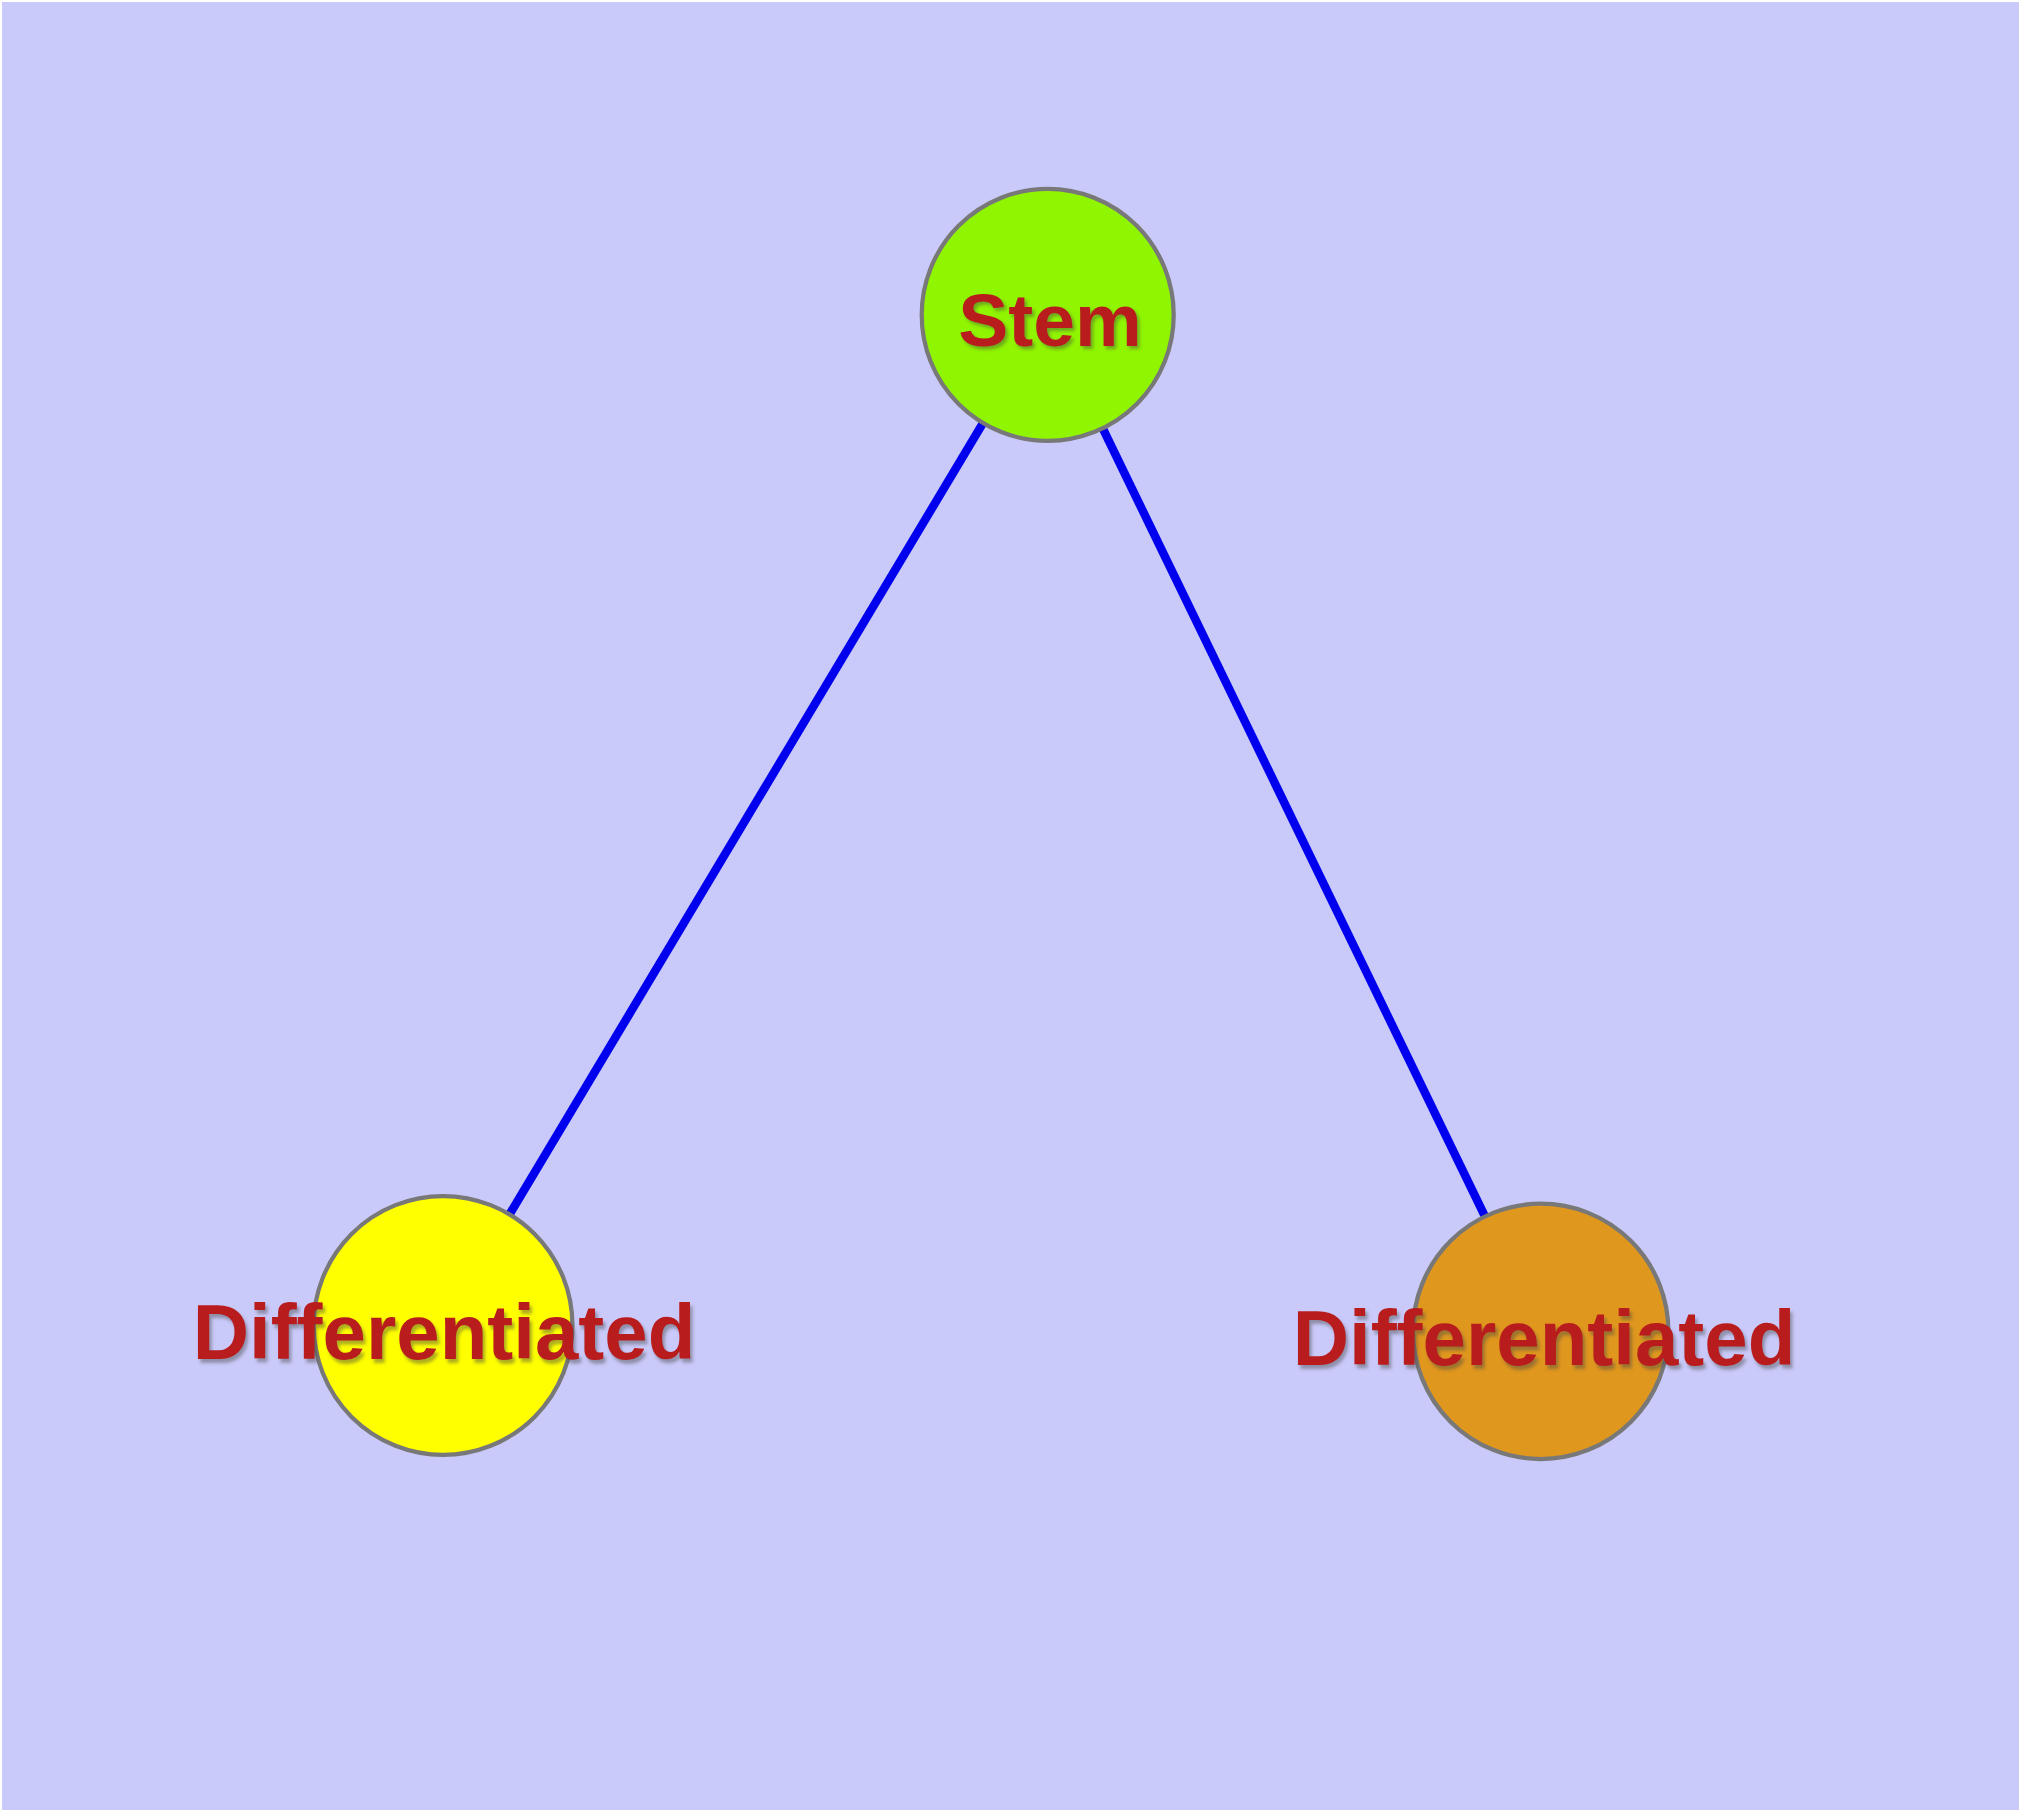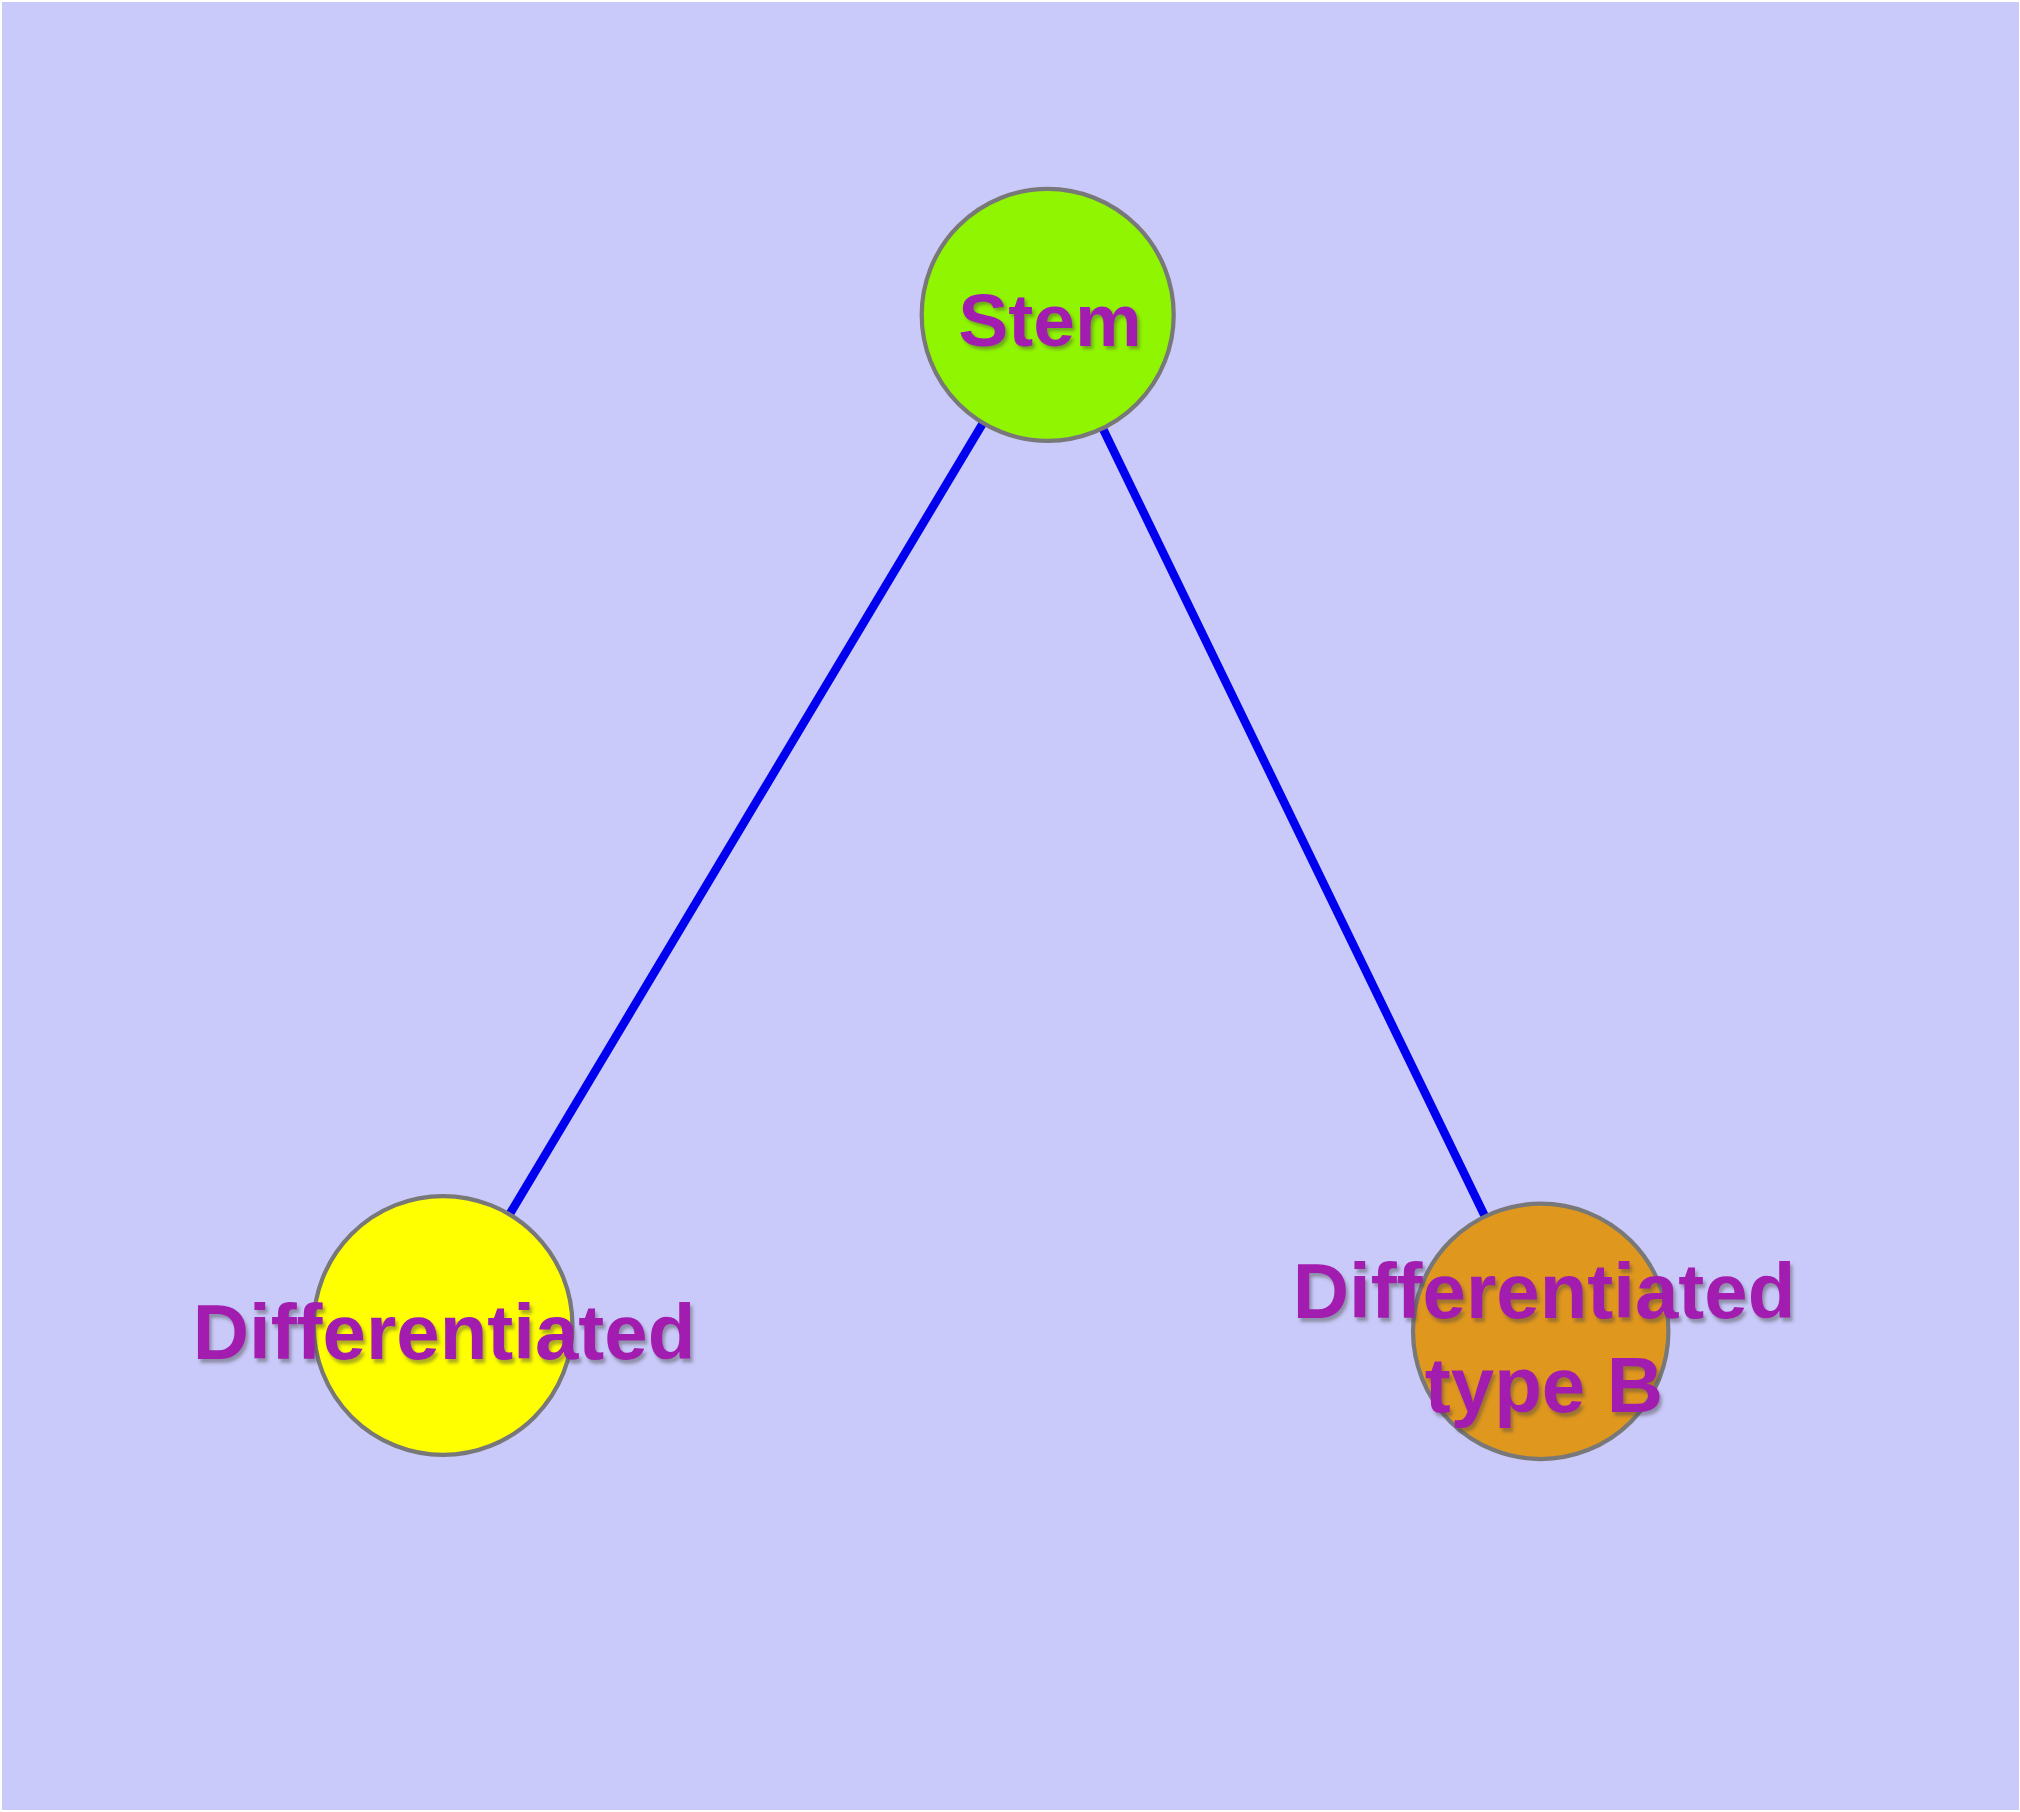--- a/index.html
+++ b/index.html
@@ -32,21 +32,21 @@
   .node-circle {
     stroke: #787878;
     stroke-width: 5;
   }
   .node-label {
     position: absolute;
     transform: translate(-50%, -50%);
     text-align: center;
     white-space: nowrap;
     font-weight: bold;
-    color: #a21caf;
+    color: #b91c1c;
     line-height: 1.2;
     text-shadow: 2.5px 3.4px 3.4px rgba(70, 70, 70, 0.45);
   }
   .node-label .label-line { display: block; }
   .label-stem {
     left: 1048px;
     top: 318px;
     font-size: 75px;
   }
   .label-a {
@@ -78,17 +78,16 @@
   <div class="node-label label-stem">
     <span class="label-line">Stem</span>
   </div>
 
   <div class="node-label label-a">
     <span class="label-line">Differentiated</span>
   </div>
 
   <div class="node-label label-b">
     <span class="label-line">Differentiated</span>
-    <span class="label-line">type B</span>
   </div>
 
 </div>
 
 
 </body></html>

